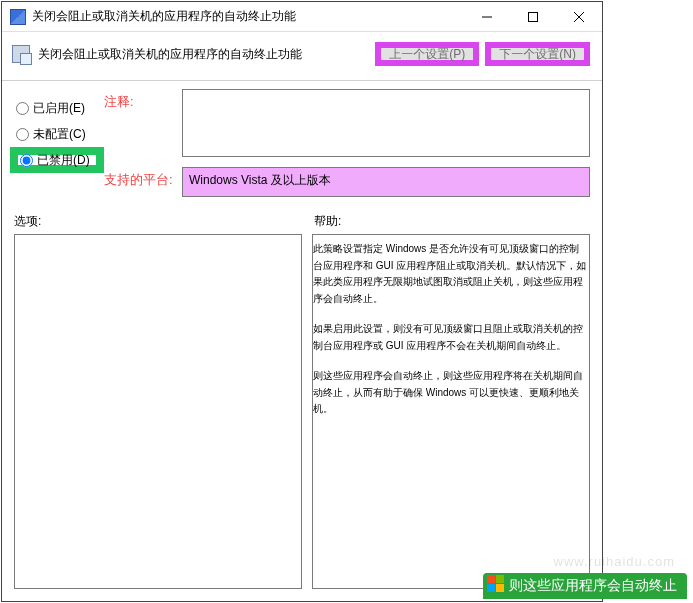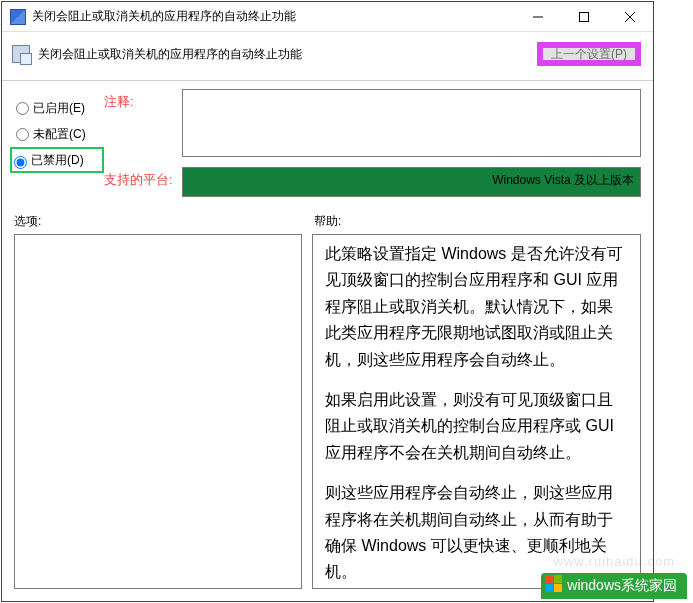--- a/index.html
+++ b/index.html
@@ -7,51 +7,51 @@
   body {
     font-family: "Microsoft YaHei", "Segoe UI", Tahoma, sans-serif;
     font-size: 12px;
     color: #000;
     background: #fff;
     width: 693px;
     height: 603px;
     overflow: hidden;
     position: relative;
   }
-  .window { border: 1px solid #444; width: 653px; height: 601px; margin: 1px; display: flex; flex-direction: column; background: #fff; }
+  .window { border: 1px solid #444; width: 602px; height: 601px; margin: 1px; display: flex; flex-direction: column; background: #fff; }
   
   .titlebar { height: 30px; display: flex; align-items: center; border-bottom: 1px solid #e0e0e0; }
   .title-icon { width: 16px; height: 16px; margin: 0 6px 0 8px; background: linear-gradient(135deg,#3a6fd8 0 50%,#5b8ee6 50% 100%); border:1px solid #2a4fa0; }
   .title-text { flex: 1; font-size: 12px; color: #000; }
   .winbtns { display: flex; height: 100%; }
   .winbtn { width: 46px; height: 30px; display: flex; align-items: center; justify-content: center; background: transparent; border: none; font-family: inherit; }
   .winbtn svg { width: 10px; height: 10px; }
   
   .headerstrip { display: flex; align-items: center; padding: 10px 12px 14px 10px; }
   .headerstrip .hicon { width: 18px; height: 18px; margin-right: 8px; background: #cfd8e6; border: 1px solid #6a82a8; position: relative; }
   .headerstrip .hicon::after { content:""; position:absolute; right:-3px; bottom:-3px; width:10px; height:10px; background:#e6efff; border:1px solid #6a82a8; }
   .headerstrip .htxt { flex: 1; font-size: 12px; }
   .navbtn { min-width: 98px; height: 24px; margin-left: 6px; border: 6px solid #d946ef; background: #e1e1e1; color: #6d6d6d; font-size: 12px; padding: 0 8px; display:inline-flex; align-items:center; justify-content:center; }
   .divline { height: 1px; background: #d0d0d0; margin: 0 0 8px 0; }
   
   .upper { display: flex; padding: 0 12px; }
   .radios { width: 90px; padding-top: 6px; }
   .radio-row { display: flex; align-items: center; height: 26px; }
   .radio-row input { margin: 0 4px 0 2px; }
-  .radio-highlight { border: 2px solid #22c55e; padding: 2px 6px 2px 0; margin-left: -4px; align-items: flex-end; }
+  .radio-highlight { border: 8px solid #22c55e; padding: 2px 6px 2px 0; margin-left: -4px; }
   .rightcols { flex: 1; display: grid; grid-template-columns: 78px 1fr; grid-template-rows: auto auto; row-gap: 10px; }
   .lbl { font-size: 13px; color: #ef4444; padding-top: 4px; }
   .commentbox { height: 68px; border: 1px solid #7a7a7a; background: #fff; padding: 4px; resize: none; font-family: inherit; font-size: 12px; overflow-y: scroll; }
-  .platformbox { height: 30px; border: 1px solid #7a7a7a; background: #15803d; padding: 4px 6px; overflow-y: scroll; display:flex; align-items:flex-start;justify-content:flex-end; }
+  .platformbox { height: 30px; border: 1px solid #7a7a7a; background: #f0abfc; padding: 4px 6px; overflow-y: scroll; display:flex; align-items:flex-start; }
   
   .sectionlabels { display: flex; padding: 16px 12px 4px 12px; align-items: center; }
   .sectionlabels .optlbl { width: 300px; }
   
   .panels { display: flex; gap: 10px; padding: 0 12px 12px 12px; flex: 1; min-height: 0; }
-  .panel { border: 1px solid #7a7a7a; background: #fff; overflow-y: scroll; padding: 6px 12px; font-size: 16px; line-height: 1.65; }
+  .panel { border: 1px solid #7a7a7a; background: #fff; overflow-y: scroll; padding: 6px 0; font-size: 10px; line-height: 1.65; }
   .panel.left { width: 288px; }
   .panel.right { flex: 1; }
   .panel.right p { margin: 0 0 14px 0; }
   
   ::-webkit-scrollbar { width: 16px; background: #f0f0f0; }
   ::-webkit-scrollbar-thumb { background: #c2c2c2; }
   ::-webkit-scrollbar-button { height: 16px; background: #f0f0f0; border: 1px solid #d0d0d0; }
   
   .watermark { position: absolute; right: 6px; bottom: 4px; display: flex; align-items: center; gap: 4px; font-size: 14px; color: #fff; background: #29a43a; padding: 4px 10px 4px 26px; border-radius: 4px 4px 0 0; }
   .watermark .flag { position: absolute; left: 4px; top: 2px; width: 18px; height: 18px; }
@@ -88,20 +88,23 @@
           </svg>
       </button>
     </div>
   </div>
 
   <div class="headerstrip">
     <div class="hicon"></div>
     <div class="htxt">关闭会阻止或取消关机的应用程序的自动终止功能</div>
     <button class="navbtn" disabled="">
         <span>上一个设置(P)</span>
+      </button>
+    <button class="navbtn" disabled="">
+        <span>下一个设置(N)</span>
       </button>
   </div>
   <div class="divline"></div>
 
   <div class="upper">
     <div class="radios">
       <div class="radio-row">
         <input type="radio" name="state" id="r-en" style="">
         <label for="r-en">
           <span>已启用(E)</span>
@@ -148,14 +151,14 @@
 </div>
 
 <div class="watermark-url">www.ruihaidu.com</div>
 <div class="watermark">
   <div class="flag">
     <div class="r"></div>
       <div class="g"></div>
       <div class="b"></div>
       <div class="y"></div>
   </div>
-  <span>windows系统家园</span>
+  <span>则这些应用程序会自动终止</span>
 </div>
 
 </body></html>

